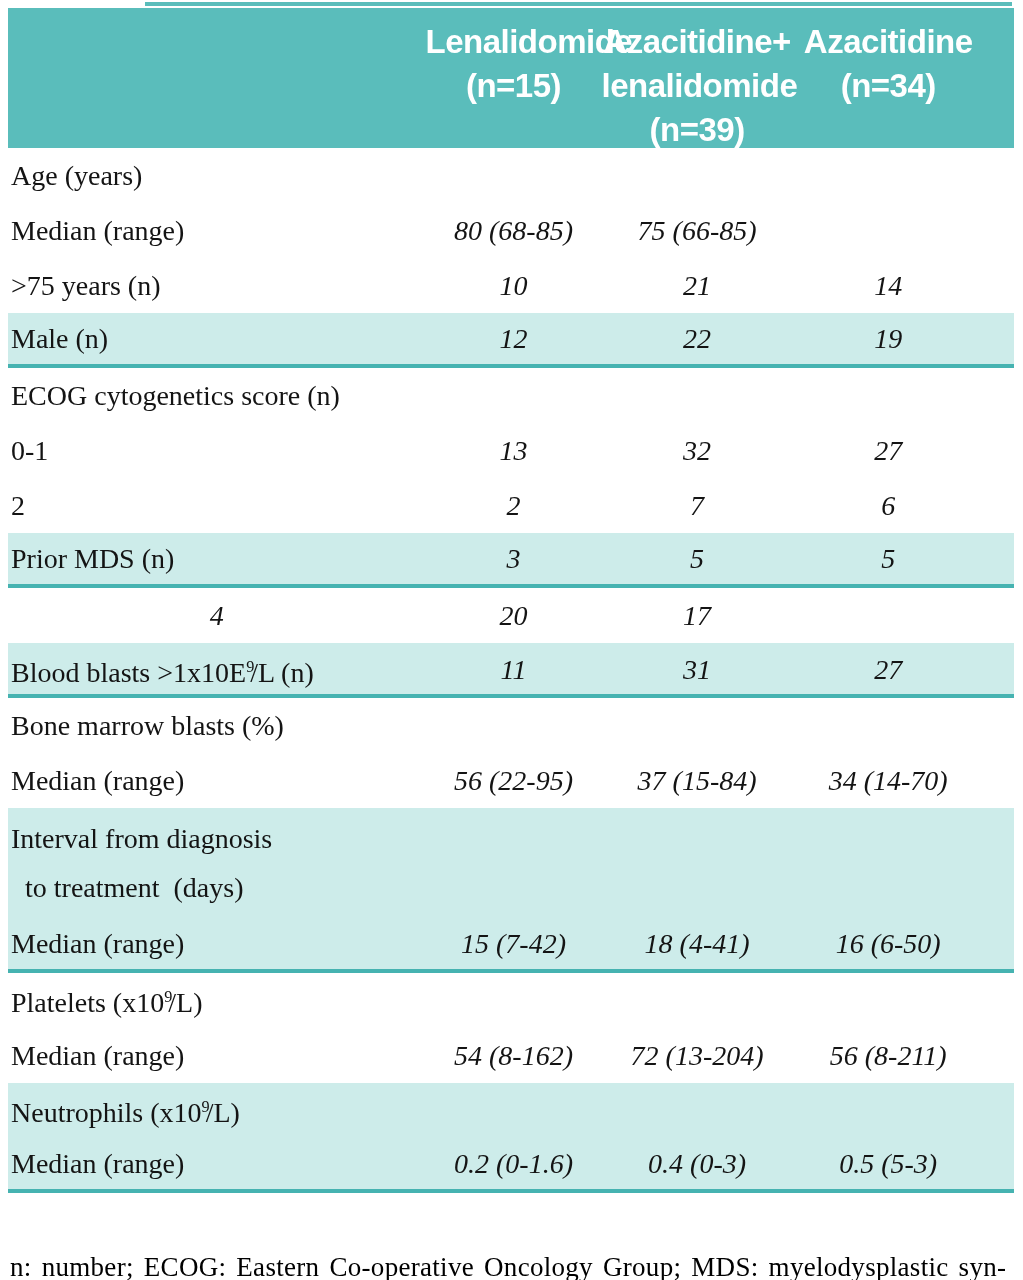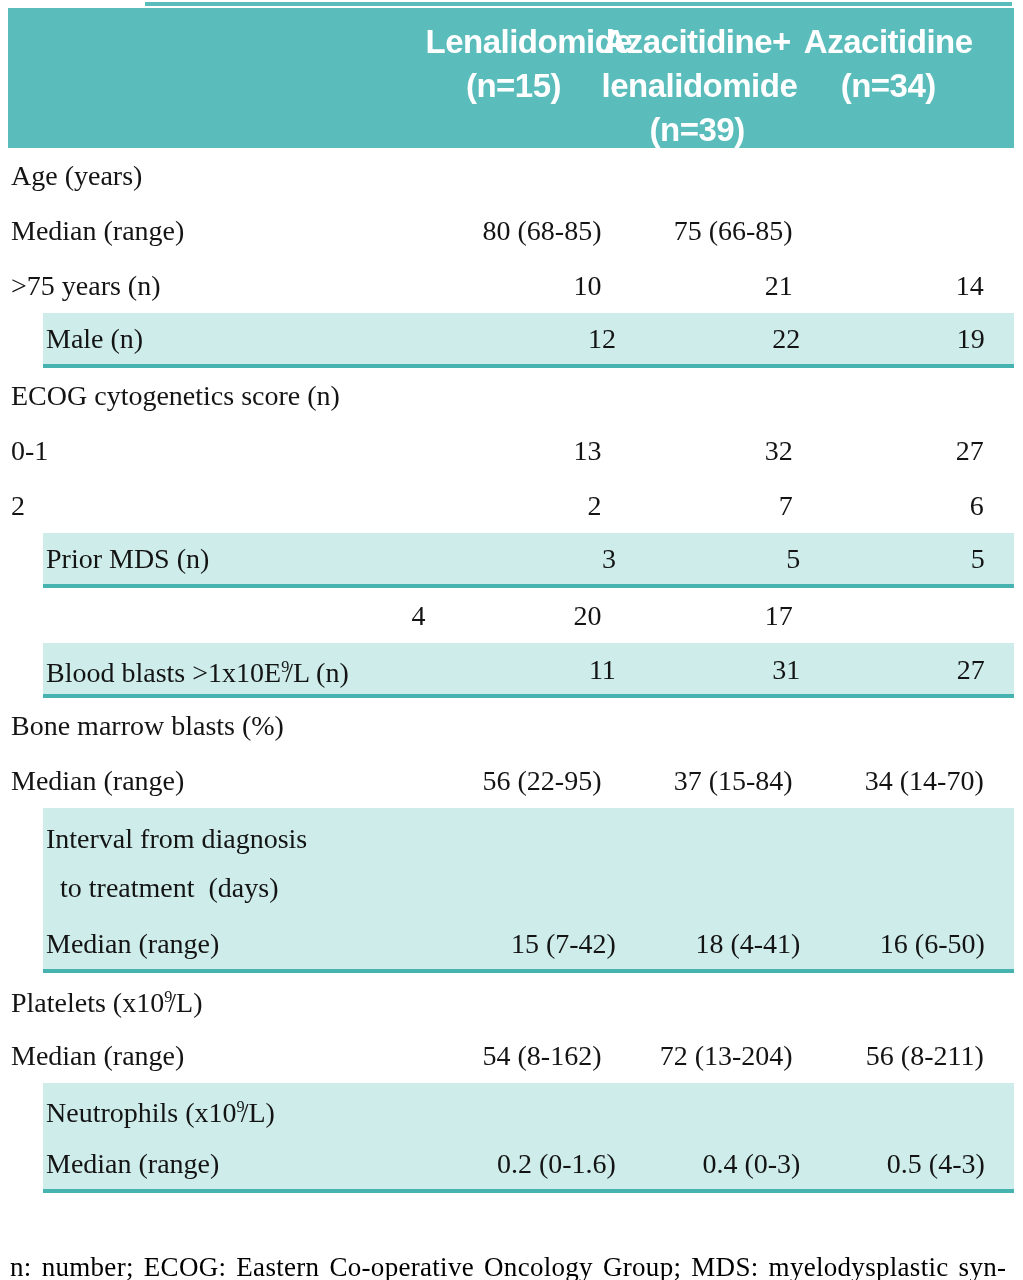--- a/index.html
+++ b/index.html
@@ -43,29 +43,30 @@
   .th{
     text-align:center;
     white-space:pre-wrap;
   }
   .row{
     height:55px;
     align-items:center;
     font-size:28px;
   }
   .row.tall{height:110px;}
-  .row.hl{background:var(--band);margin-left:35px;}
+  .row.hl{background:var(--band);}
   .row.rule{border-bottom:4px solid var(--rule);}
   .label{
     padding-left:3px;
     white-space:pre-wrap;
     line-height:49px;
   }
   .val{
-    text-align:right;
+    text-align:center;
+    font-style:italic;
   }
   sup{
     font-size:58%;
     vertical-align:super;
     letter-spacing:-1px;
     margin-right:-3px;
   }
   .footnote{
     position:absolute;left:10px;top:1250px;width:1004px;
     font-size:27px;
@@ -213,21 +214,21 @@
     <div class="label">Neutrophils (x10<sup>9</sup>/L)</div>
     <div class="val"></div>
     <div class="val"></div>
     <div class="val"></div>
     <div></div>
   </div>
         <div class="grid-row row hl rule">
     <div class="label">Median (range)</div>
     <div class="val">0.2 (0-1.6)</div>
     <div class="val">0.4 (0-3)</div>
-    <div class="val">0.5 (4-3)</div>
+    <div class="val">0.5 (5-3)</div>
     <div></div>
   </div>
       </div>
 
   </div>
 
   <div class="footnote">n: number; ECOG: Eastern Co-operative Oncology Group; MDS: myelodysplastic syn-
 dromes; d: days.</div>
 
 </div>

